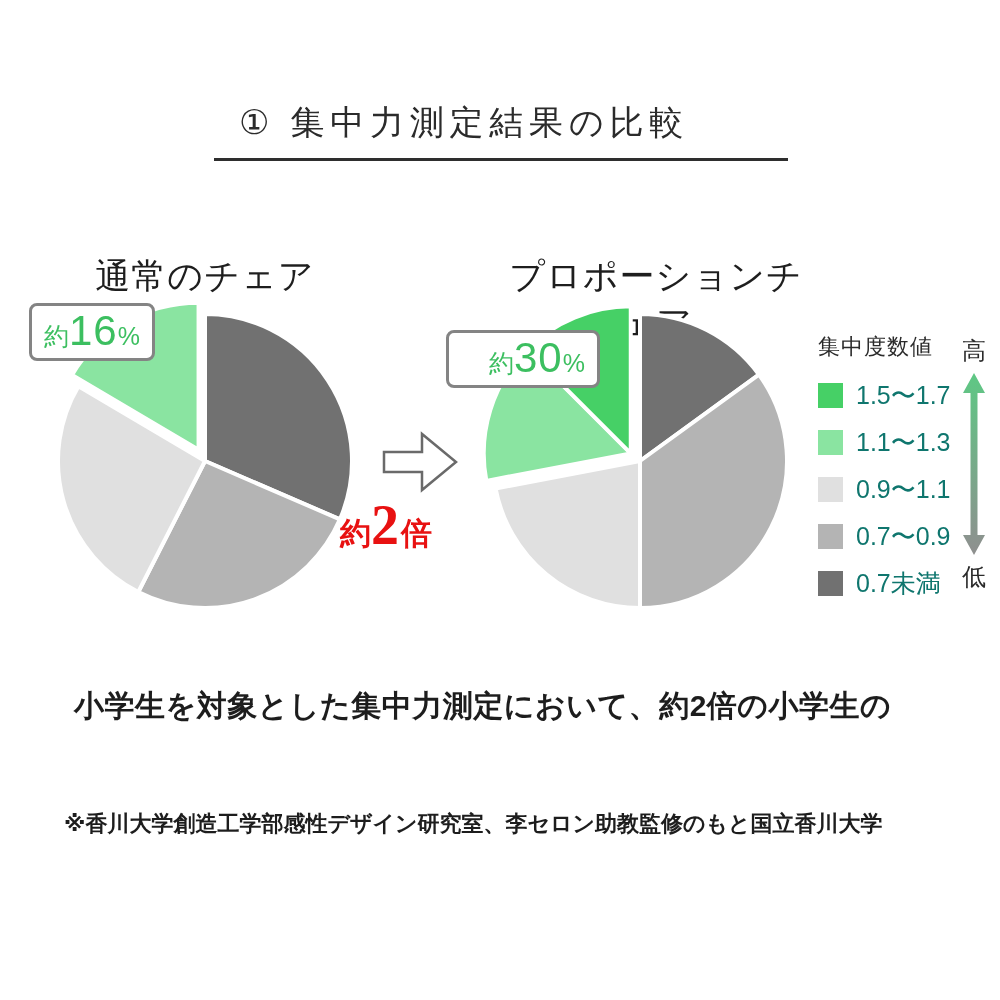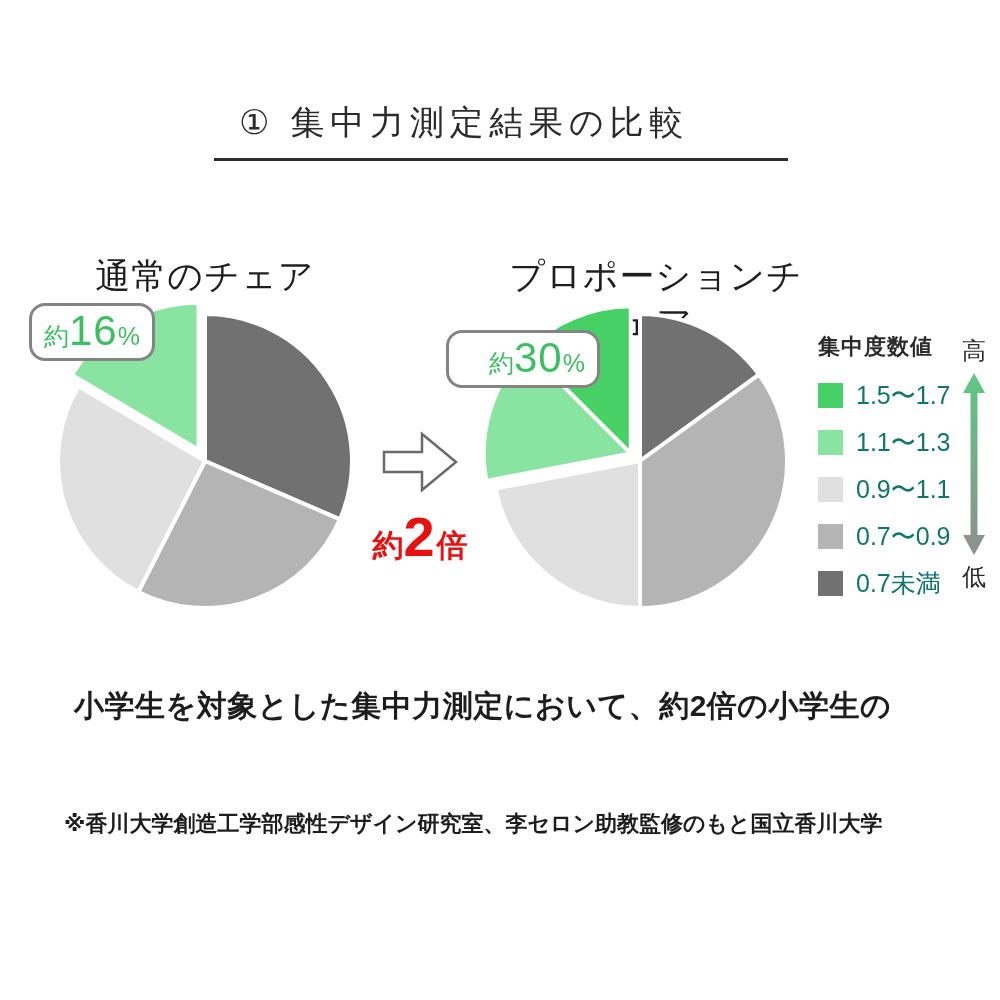--- a/index.html
+++ b/index.html
@@ -15,36 +15,36 @@
   .pie-label{position:absolute;width:320px;text-align:center;font-size:35px;
     font-weight:500;letter-spacing:1px;color:#1e1e1e;}
   .pie-label.left{left:45px;top:253px;}
   .pie-label.right{left:496px;top:253px;}
   .pie-svg{position:absolute;width:320px;height:320px;}
   .pie-svg.left{left:45px;top:301px;}
   .pie-svg.right{left:480px;top:301px;}
 
   
   .callout{position:absolute;height:52px;line-height:50px;background:#ffffff;
-    border:3px solid #848484;border-radius:16px;text-align:left;padding:0 12px;
+    border:3px solid #848484;border-radius:8px;text-align:left;padding:0 12px;
     z-index:6;white-space:nowrap;}
   .callout.left{left:29px;top:303px;min-width:88px;}
   .callout.right{left:446px;top:330px;min-width:94px;padding-left:40px;}
   .callout .c-small{font-size:25px;font-weight:500;}
   .callout .c-big{font-size:42px;font-weight:500;letter-spacing:1px;}
 
   
   .mid-arrow{position:absolute;left:381px;top:431px;}
-  .mid-label{position:absolute;left:340px;top:496px;width:160px;text-align:center;
-    line-height:82px;font-weight:700;white-space:nowrap;}
+  .mid-label{position:absolute;left:340px;top:496px;width:160px;
+    line-height:58px;font-weight:700;white-space:nowrap;font-family:Liberation Serif, serif;}
   .mid-label .m-small{font-size:31px;}
   .mid-label .m-big{font-size:56px;letter-spacing:2px;}
 
   
-  .legend-title{position:absolute;left:818px;top:332px;font-size:22px;font-weight:700;
+  .legend-title{position:absolute;left:818px;top:332px;font-size:22px;font-weight:400;
     color:#2b2b2b;letter-spacing:1px;}
   .legend-rows{position:absolute;left:818px;top:379px;}
   .legend-row{display:flex;align-items:center;margin-bottom:14px;}
   .legend-swatch{width:25px;height:25px;margin-right:13px;flex:none;}
   .legend-label{font-size:25px;font-weight:500;color:#0f766e;}
   .axis-col{position:absolute;left:950px;top:336px;width:48px;display:flex;
     flex-direction:column;align-items:center;}
   .axis-text{font-size:24px;font-weight:500;color:#2a2a2a;line-height:30px;}
   .axis-arrow{margin:6px 0;}
 

